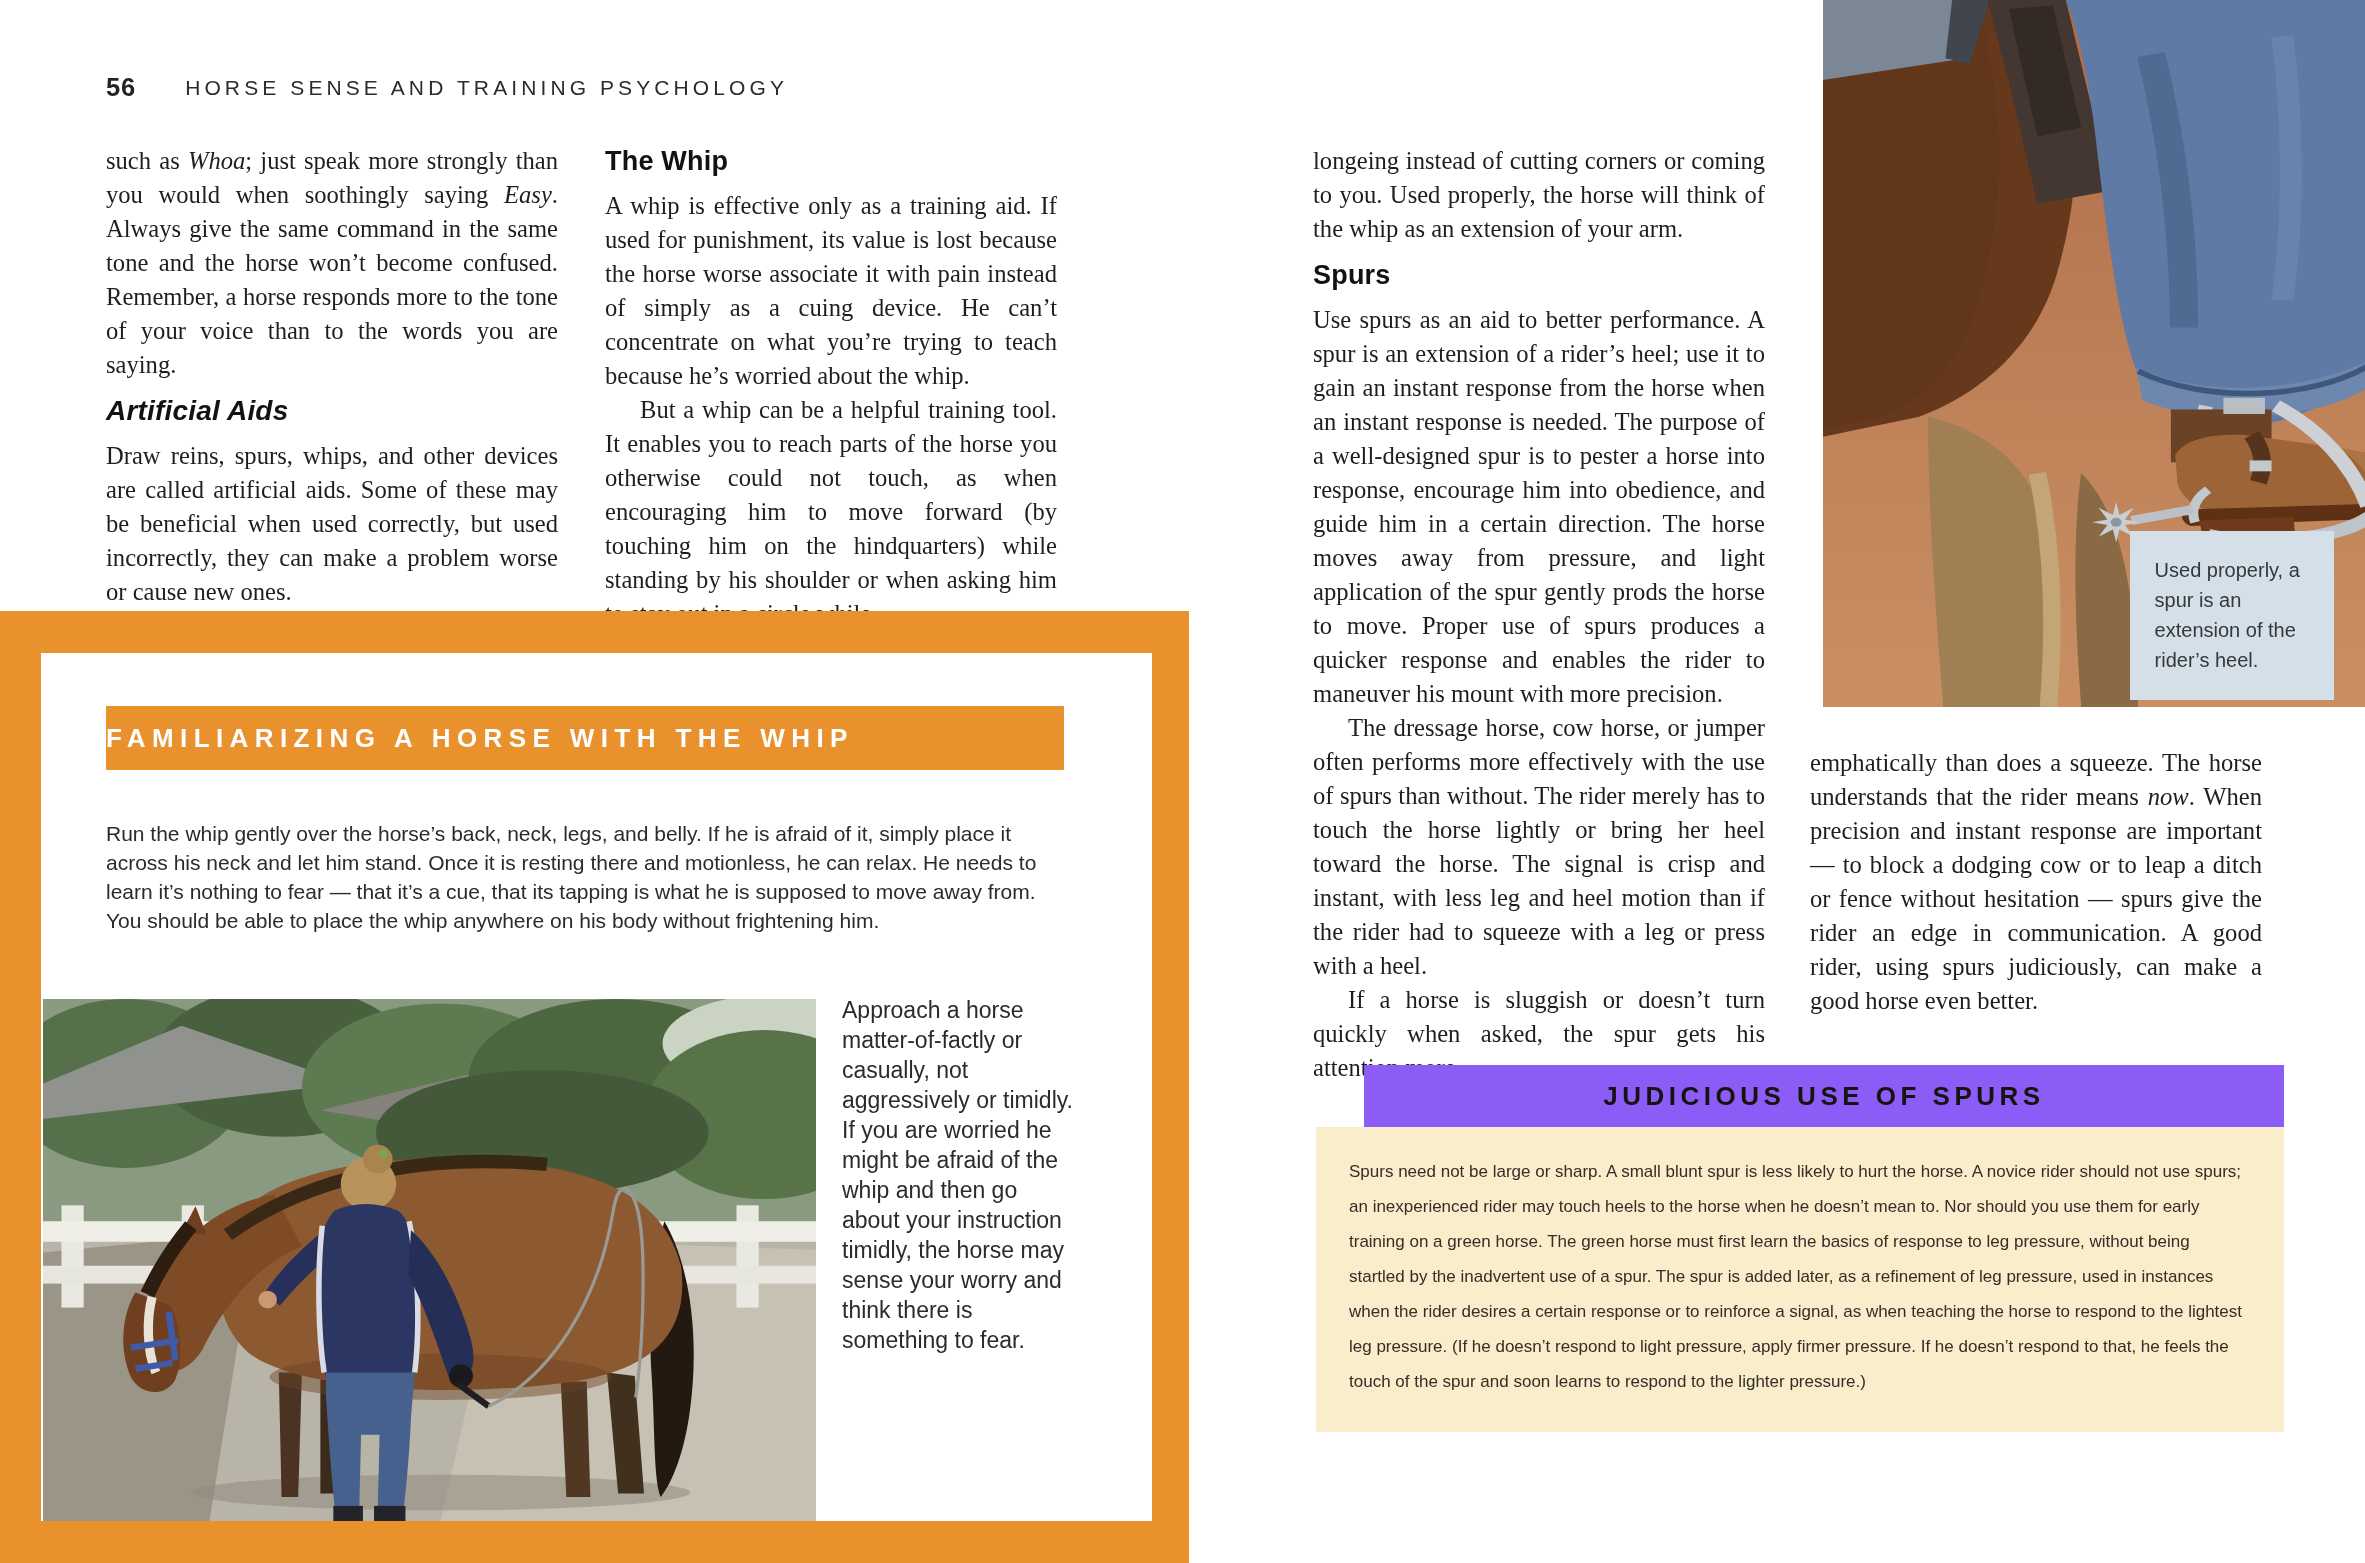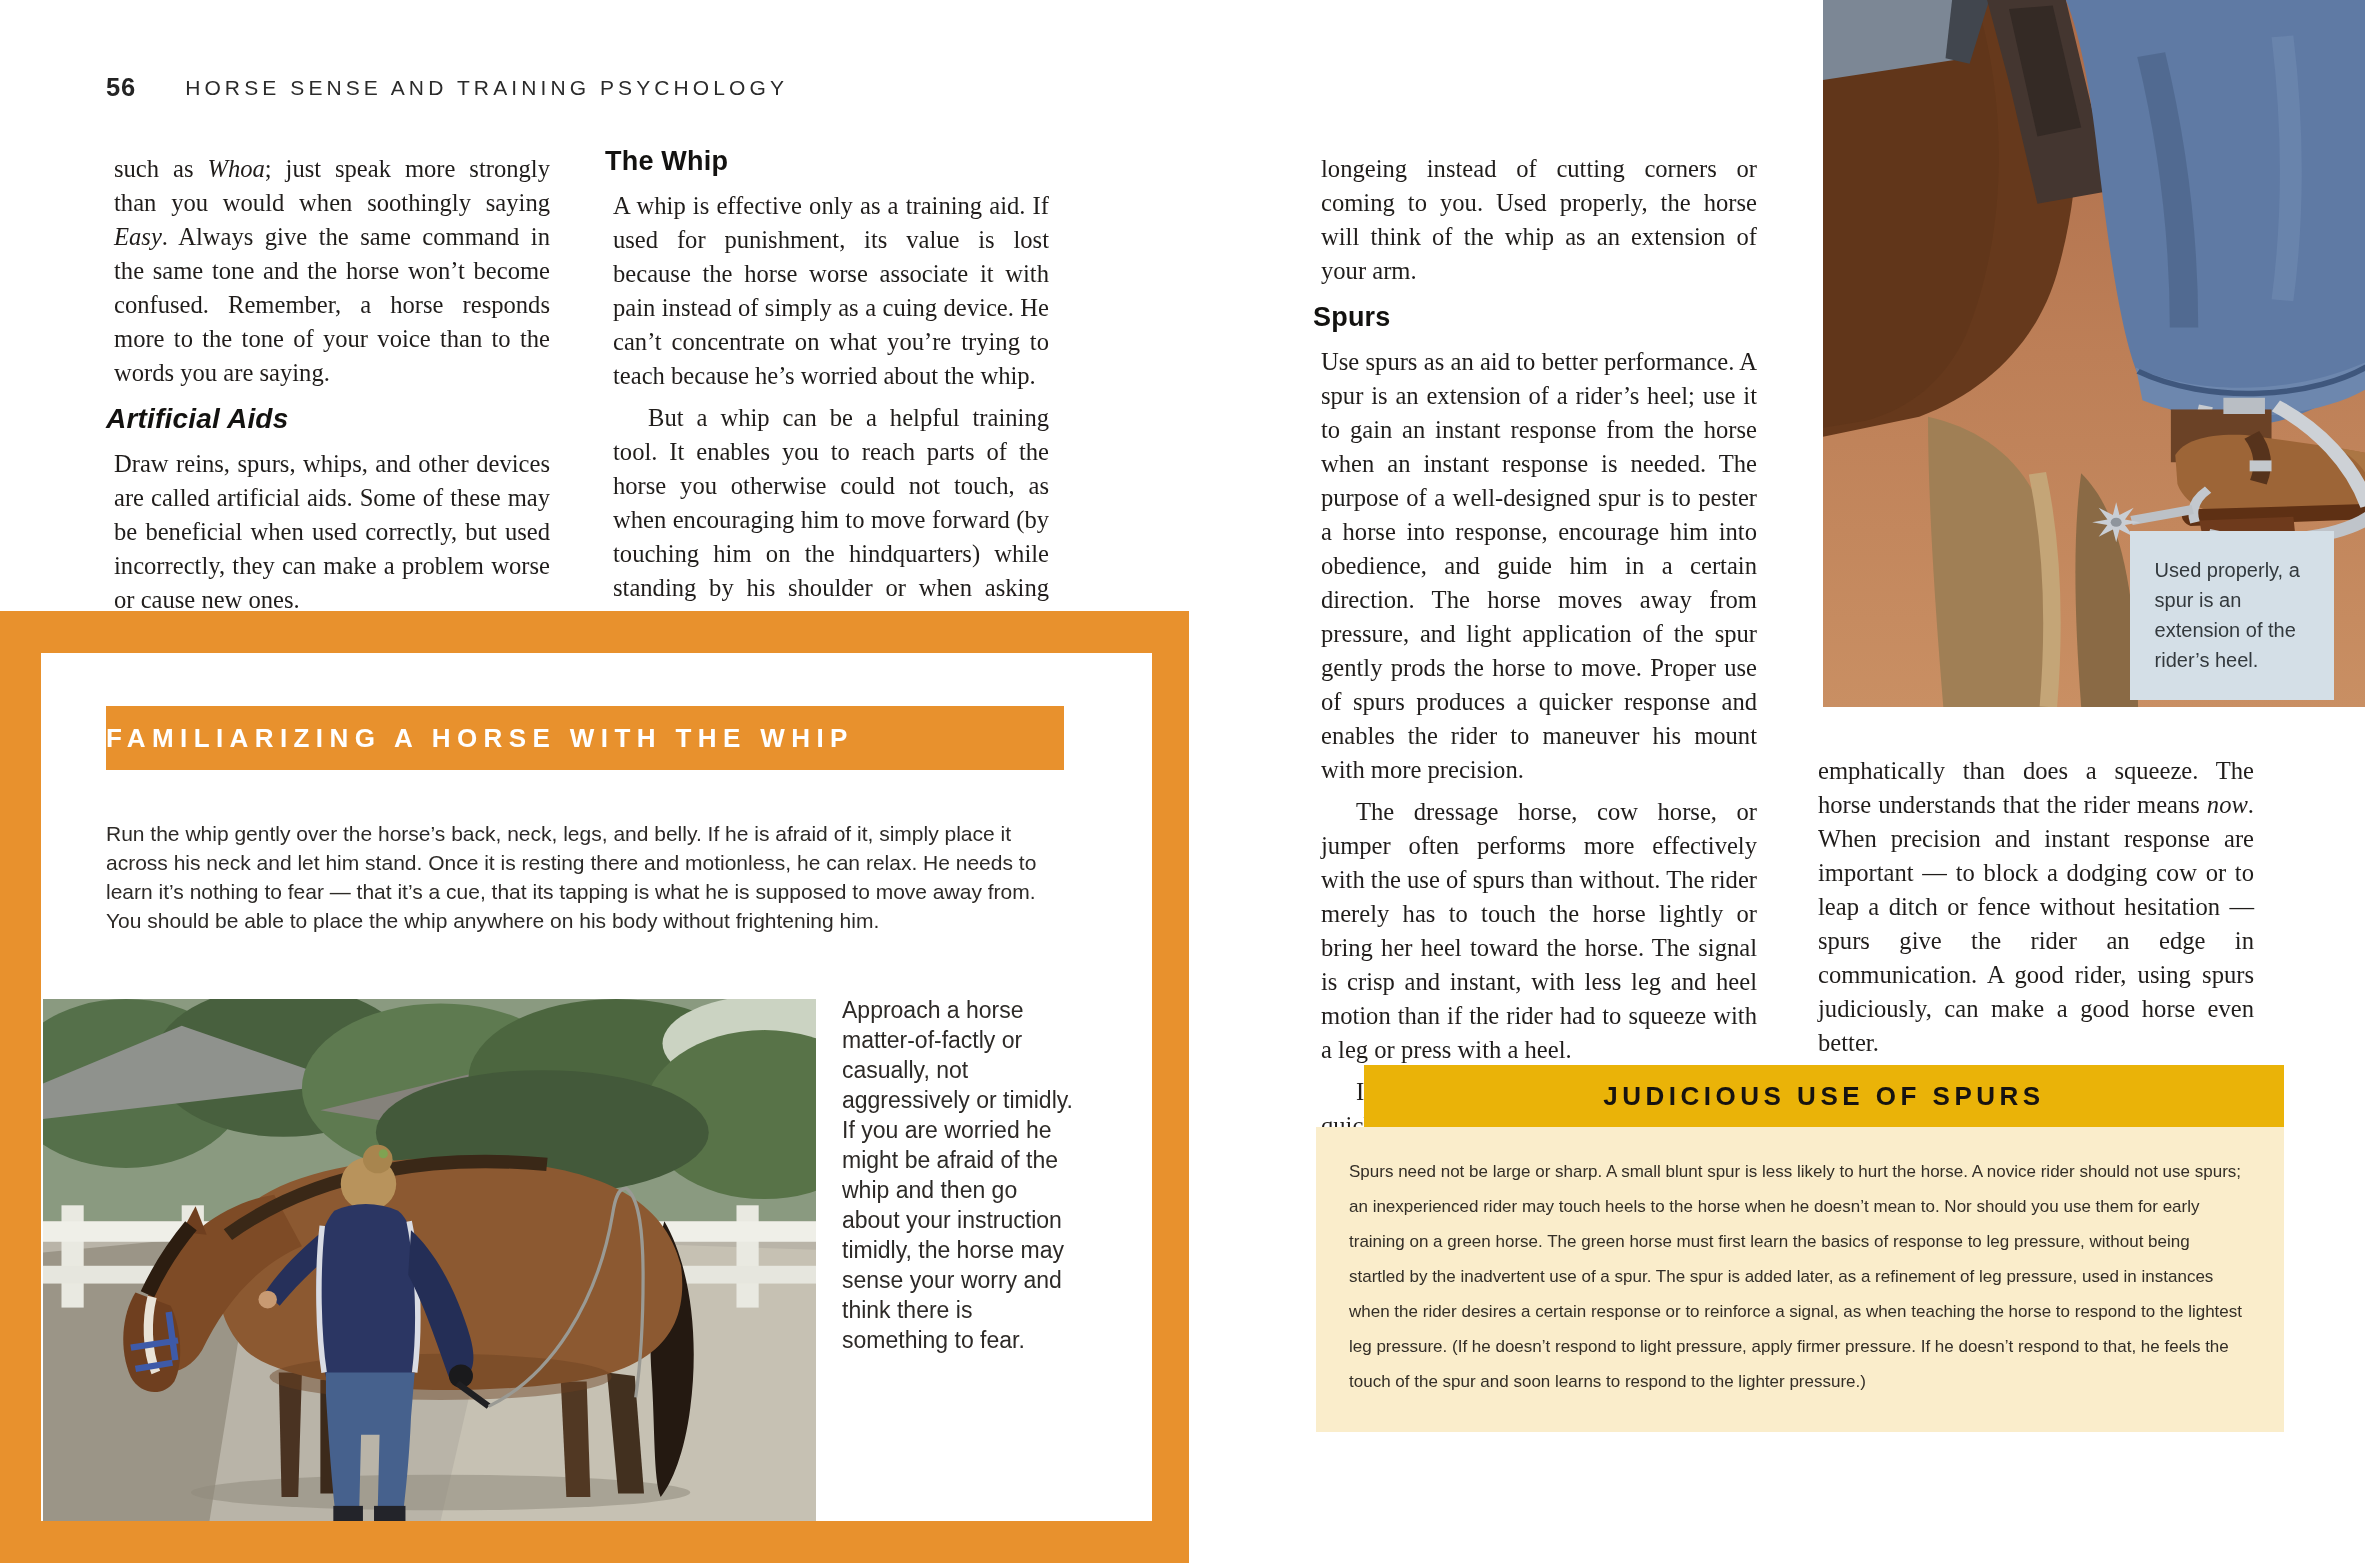--- a/index.html
+++ b/index.html
@@ -7,21 +7,21 @@
           font-family:"Liberation Serif", serif;color:#201d1b;}
 
   
   .running-head{position:absolute;left:106px;top:73px;display:flex;align-items:center;gap:49px;
                 font-family:"Liberation Sans", sans-serif;color:#242424;}
   .page-num{font-size:25.5px;font-weight:bold;letter-spacing:0.9px;}
   .head-label{font-size:21px;letter-spacing:4.1px;font-weight:normal;color:#2b2b2b;}
 
   
   .col{position:absolute;text-align:justify;font-size:24.6px;line-height:34px;}
-  .col p{margin:8px;}
+  .col p{margin:0;}
   .col p.ind{text-indent:35px;}
   .col1{left:106px;top:144px;width:452px;}
   .col2{left:605px;top:144px;width:452px;}
   .col3{left:1313px;top:144px;width:452px;}
   .col4{left:1810px;top:746px;width:452px;}
   .h-sans{font-family:"Liberation Sans", sans-serif;font-weight:bold;font-size:27px;
           color:#131210;margin:12px 0 11px;text-align:left;letter-spacing:0.2px;}
   .h-sans.first{margin-top:0;}
   .h-italic{font-style:italic;font-size:28px;}
 
@@ -41,21 +41,21 @@
 
   
   .spur-photo{position:absolute;left:1823px;top:0;width:652px;height:707px;}
   .spur-photo svg{display:block;width:100%;height:100%;}
   .spur-caption-box{position:absolute;left:307px;top:531px;width:204px;height:169px;
                     background:#d4dfe7;box-sizing:border-box;padding:24px 18px 0 24.6px;
                     font-family:"Liberation Sans", sans-serif;font-size:20px;line-height:30px;color:#33393d;}
 
   
   .spurs-box{position:absolute;left:1316px;top:1065px;width:968px;}
-  .spurs-title-bar{height:62px;background:#eab308;display:flex;align-items:center;justify-content:center;margin-left:48px;}
+  .spurs-title-bar{height:62px;background:#8b5cf6;display:flex;align-items:center;justify-content:center;margin-left:48px;}
   .spurs-title{font-family:"Liberation Sans", sans-serif;font-weight:bold;font-size:26px;
                letter-spacing:4.5px;color:#171310;white-space:nowrap;}
   .spurs-body{background:#faedcb;padding:27px 35px 33px 33px;
               font-family:"Liberation Sans", sans-serif;font-size:17px;line-height:35px;color:#332e27;}
 </style>
 </head>
 <body>
 
 <div class="spread">
 

